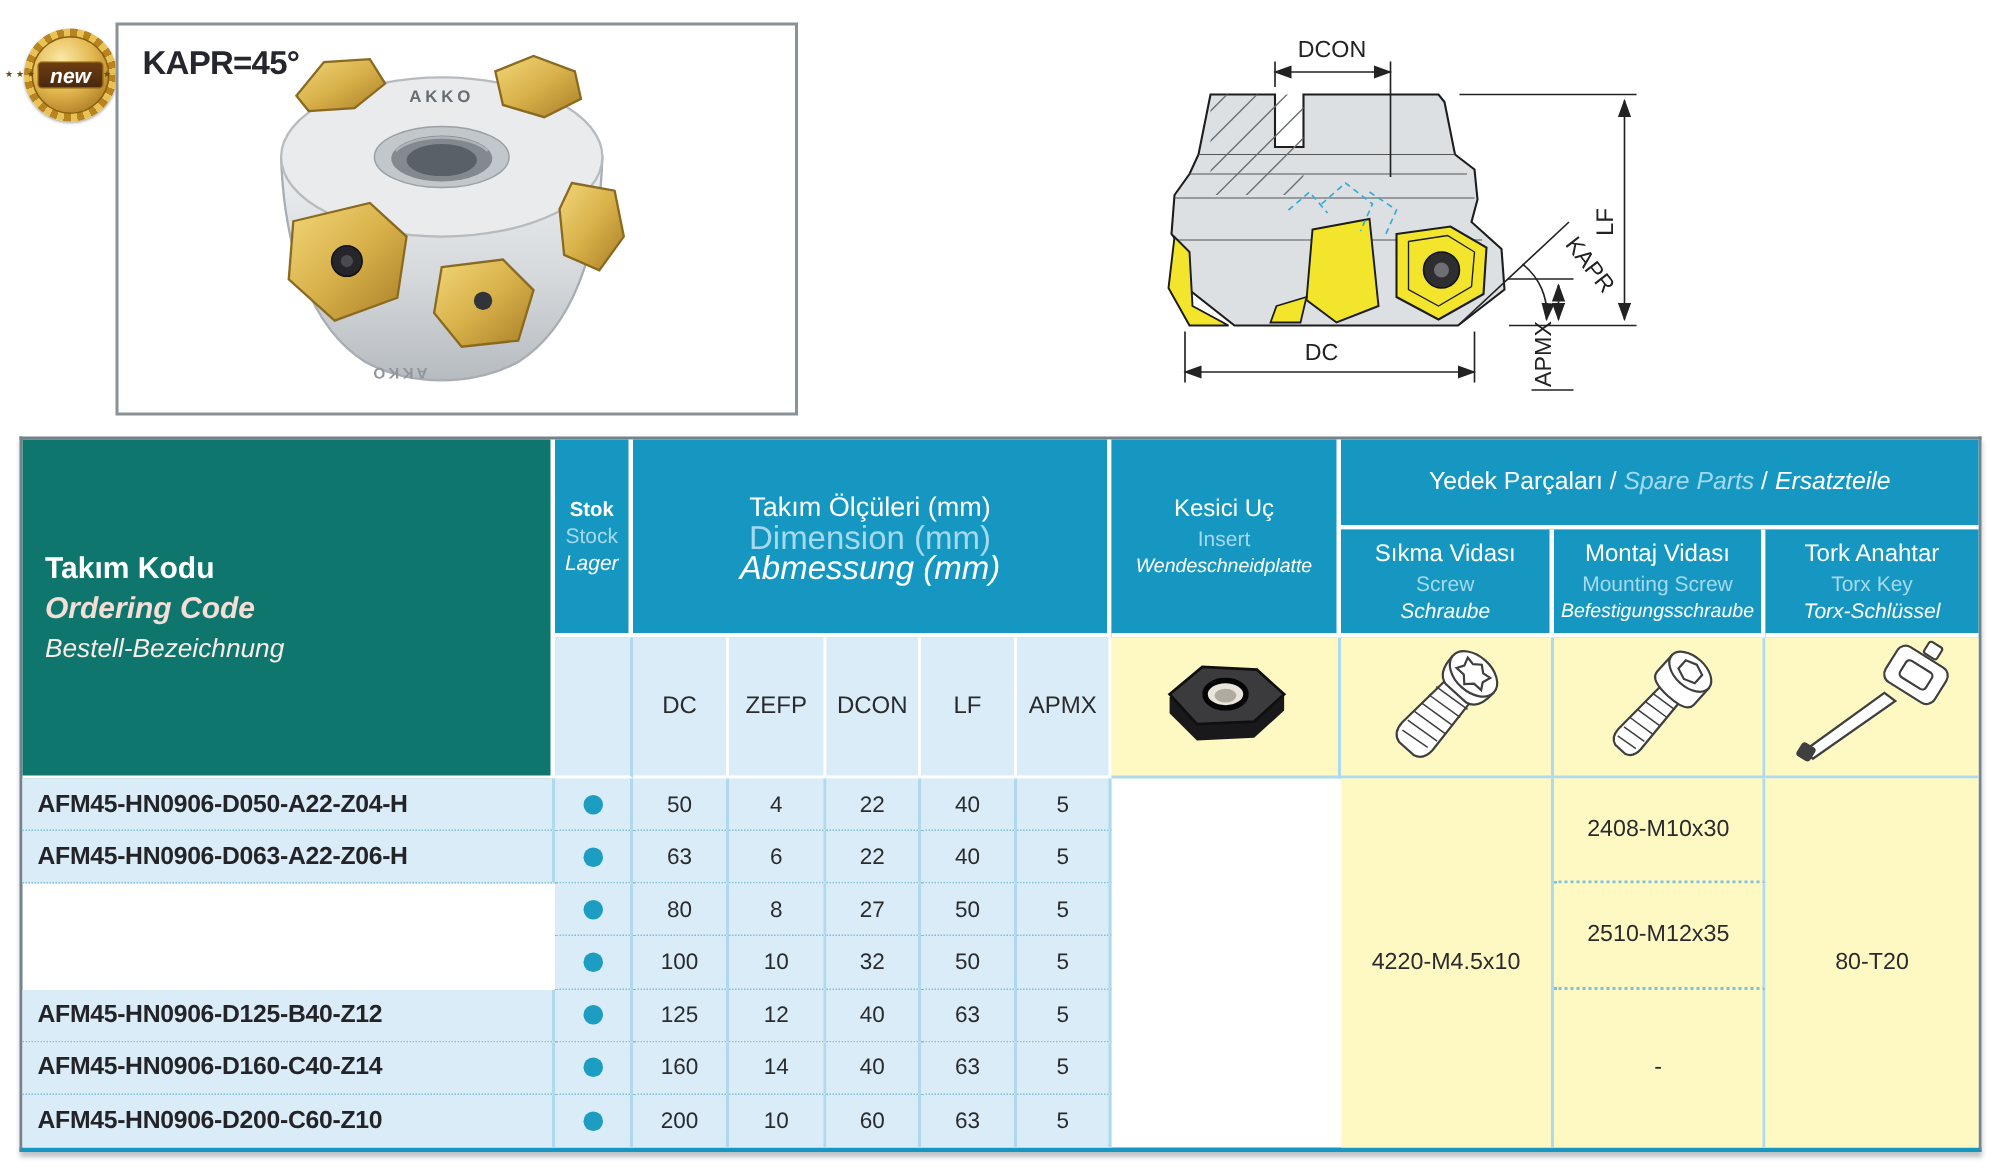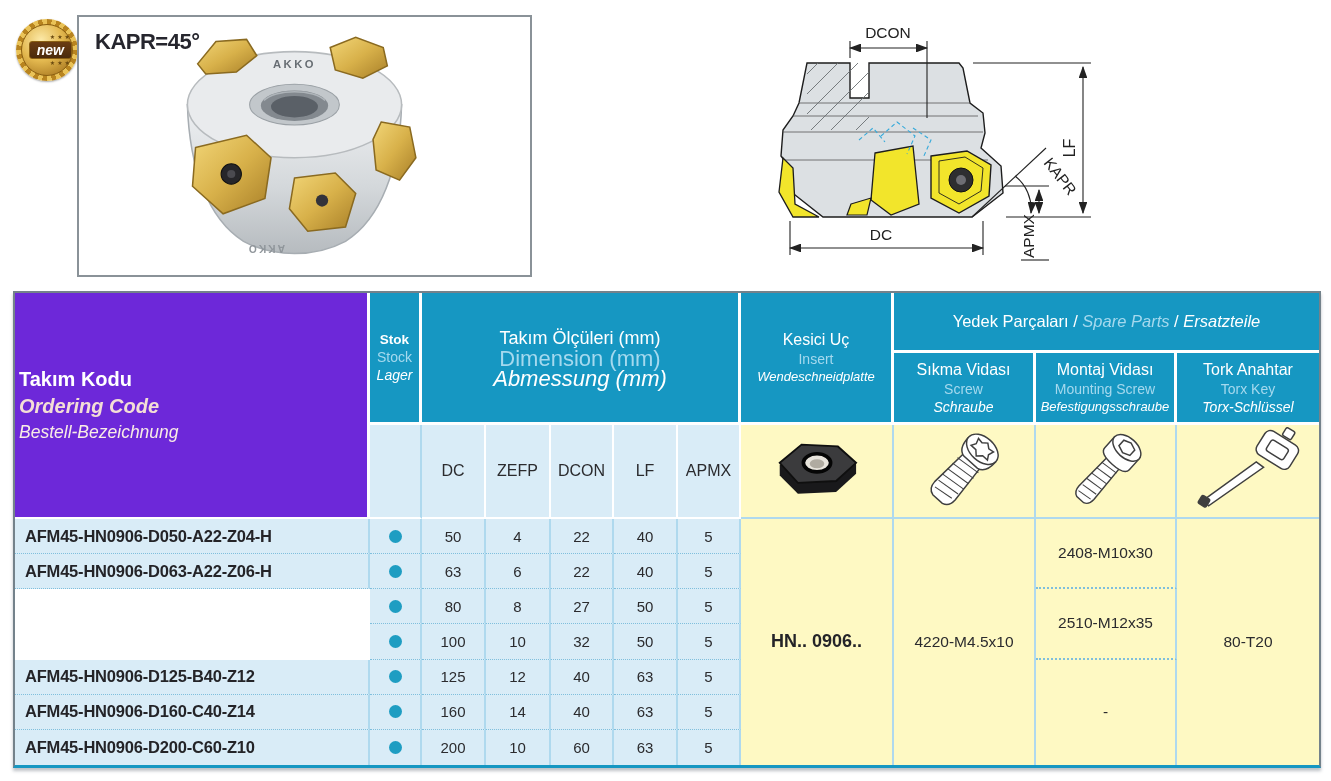--- a/index.html
+++ b/index.html
@@ -5,21 +5,21 @@
   * { margin:0; padding:0; box-sizing:border-box; }
   html,body { width:1331px; height:781px; background:#ffffff; font-family:"Liberation Sans", sans-serif; overflow:hidden; }
   .page { position:relative; width:1331px; height:781px; background:#fff; }
 
   
   .badge { position:absolute; left:16px; top:19px; width:62px; height:62px; border-radius:50%;
            background:repeating-conic-gradient(#b8841f 0 9deg, #e9c257 9deg 18deg);
            display:flex; align-items:center; justify-content:center; box-shadow:0 1px 2px rgba(0,0,0,.35); }
   .badge-inner { width:52px; height:52px; border-radius:50%; border:1px solid #8a5f12;
            background:radial-gradient(circle at 38% 30%, #fce9a8, #e3b84f 45%, #a5741d 90%);
-           display:flex; flex-direction:column; align-items:flex-end; justify-content:center; }
+           display:flex; align-items:center; justify-content:center; }
   .badge-stars { color:#6b4a10; font-size:6px; line-height:6px; letter-spacing:2px; }
   .badge-band { background:linear-gradient(#6b3c12,#4a2a0c); color:#fff; font-style:italic; font-weight:bold;
            font-size:14px; line-height:16px; padding:0 7px; border-radius:3px; border:1px solid #8a5f12; margin:1px 0; }
 
   .photo-frame { position:absolute; left:77px; top:15px; width:455px; height:262px; background:#fff;
            border:2px solid #8a9298; }
   .kapr-label { position:absolute; left:16px; top:12px; font-size:22px; font-weight:bold; color:#26262e; letter-spacing:-0.5px; }
   .cutter-svg { position:absolute; left:88px; top:8px; width:255px; height:245px; }
 
   .drawing-svg { position:absolute; left:763px; top:8px; width:345px; height:272px; }
@@ -30,22 +30,22 @@
              grid-template-columns:355px 52px 64px 65px 63px 64px 63px 153px 142px 141px 142px;
              grid-template-rows:60px 72px 94px repeat(7, 1fr);
              border:2px solid #74828b; border-bottom:3px solid #1697c2;
              box-shadow:0 3px 3px rgba(110,120,130,.45);
              background:#fff; }
   .cell { display:flex; flex-direction:column; align-items:center; justify-content:center; text-align:center; }
   .blue  { background:#1697c2; color:#fff; border-right:3px solid #fff; border-bottom:3px solid #fff; }
   .lt    { background:#d9ecf7; border-right:2px solid #afd9ee; }
   .wt    { background:#fef9c3; border-right:2px solid #afd9ee; }
 
-  .orange-cell { grid-area:1/1/4/2; background:#6d28d9; color:#fff;
-                 align-items:flex-start; justify-content:center; padding-left:4px;
+  .orange-cell { grid-area:1/1/4/2; background:#0f766e; color:#fff;
+                 align-items:flex-start; justify-content:center; padding-left:15px;
                  border-right:3px solid #fff; border-bottom:2px solid #fff; }
   .t-tr { font-size:20px; font-weight:bold; line-height:27px; }
   .t-en { font-size:20px; font-weight:bold; font-style:italic; line-height:27px; color:#f4ded6; }
   .t-de { font-size:17.5px; font-style:italic; line-height:25px; color:#f9ece6; }
 
   .stok-cell   { grid-area:1/2/3/3; }
   .dims-cell   { grid-area:1/3/3/8;text-align:right; }
   .insert-cell { grid-area:1/8/3/9; }
   .spare-cell  { grid-area:1/9/2/12; border-right:none; }
   .sub1 { grid-area:2/9/3/10; } .sub2 { grid-area:2/10/3/11; } .sub3 { grid-area:2/11/3/12; border-right:none; }
@@ -381,20 +381,19 @@
     <div class="cell lt code-cell" style="grid-area:10/1/11/2">AFM45-HN0906-D200-C60-Z10</div>
     <div class="cell lt" style="grid-area:10/2/11/3">
         <span class="dot"></span>
       </div>
     <div class="cell lt num-cell" style="grid-area:10/3/11/4">200</div>
     <div class="cell lt num-cell" style="grid-area:10/4/11/5">10</div>
     <div class="cell lt num-cell" style="grid-area:10/5/11/6">60</div>
     <div class="cell lt num-cell" style="grid-area:10/6/11/7">63</div>
     <div class="cell lt num-cell" style="grid-area:10/7/11/8">5</div>
 
-    <div class="cell wt insert-span">HN.. 0906..</div>
     <div class="cell wt screw1-span">4220-M4.5x10</div>
     <div class="cell wt mnt1">2408-M10x30</div>
     <div class="cell wt mnt2">2510-M12x35</div>
     <div class="cell wt mnt3">-</div>
     <div class="cell wt tork-span">80-T20</div>
   </div>
 </div>
 
 </body></html>

